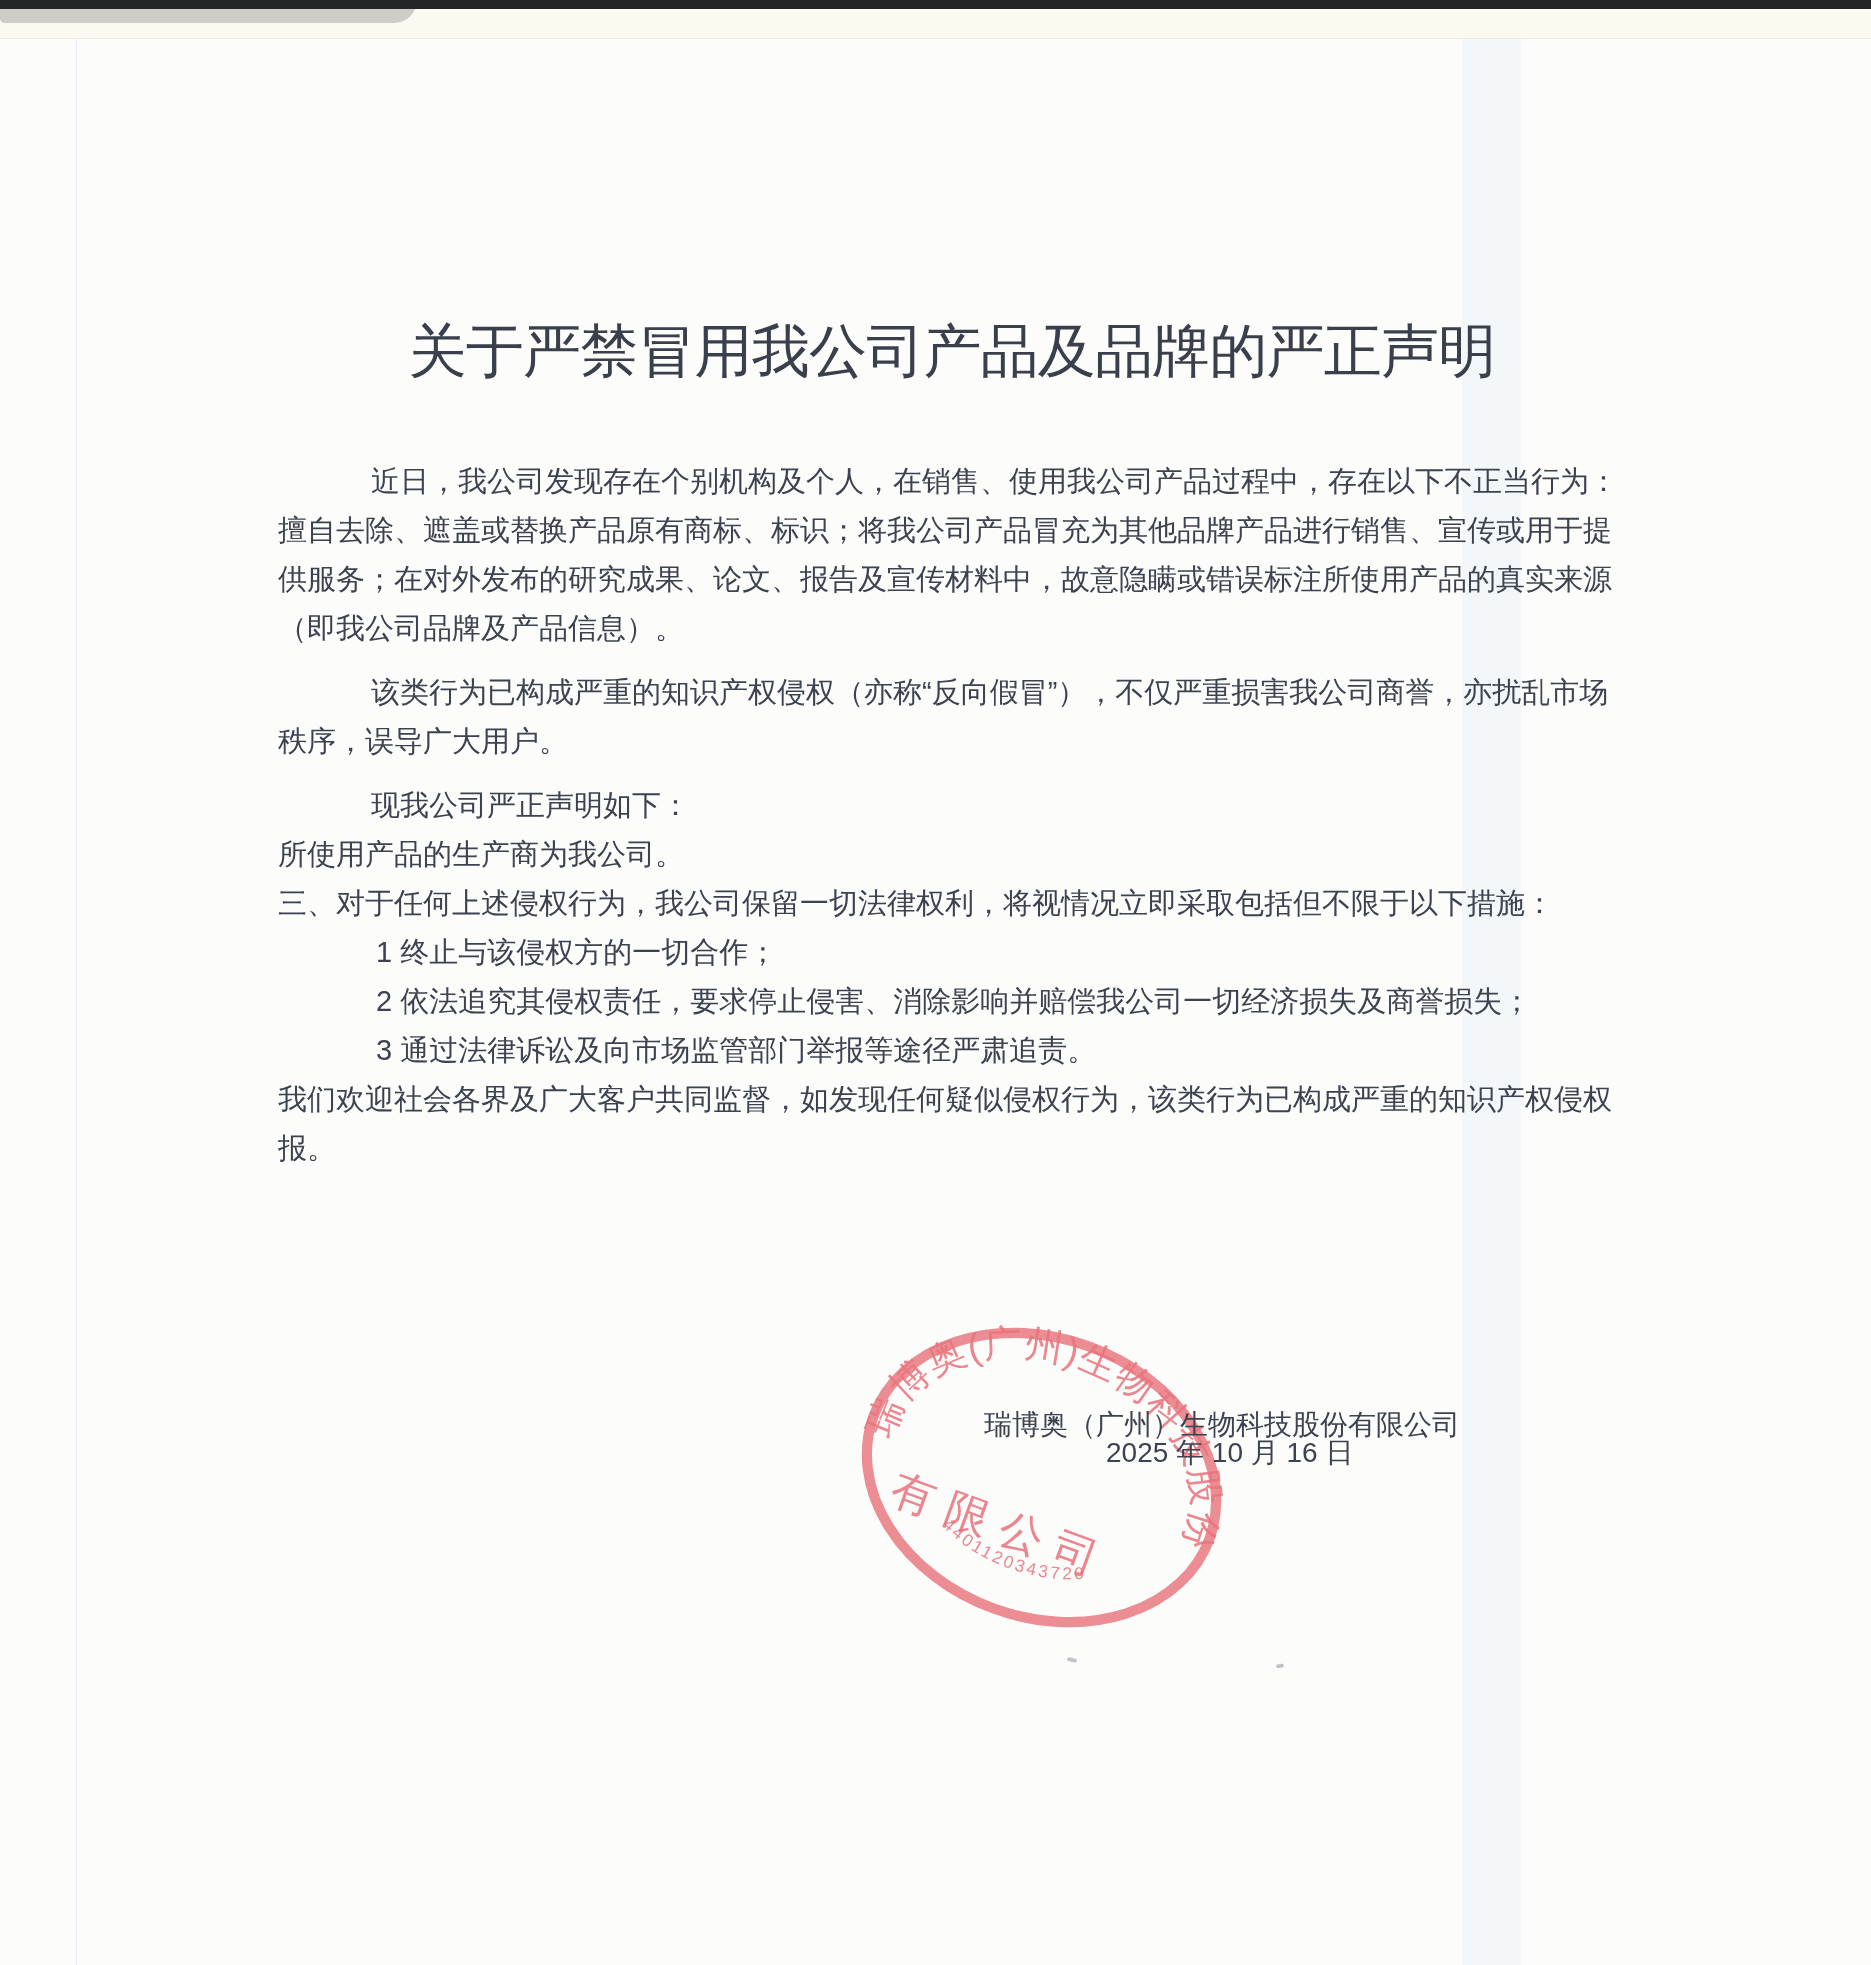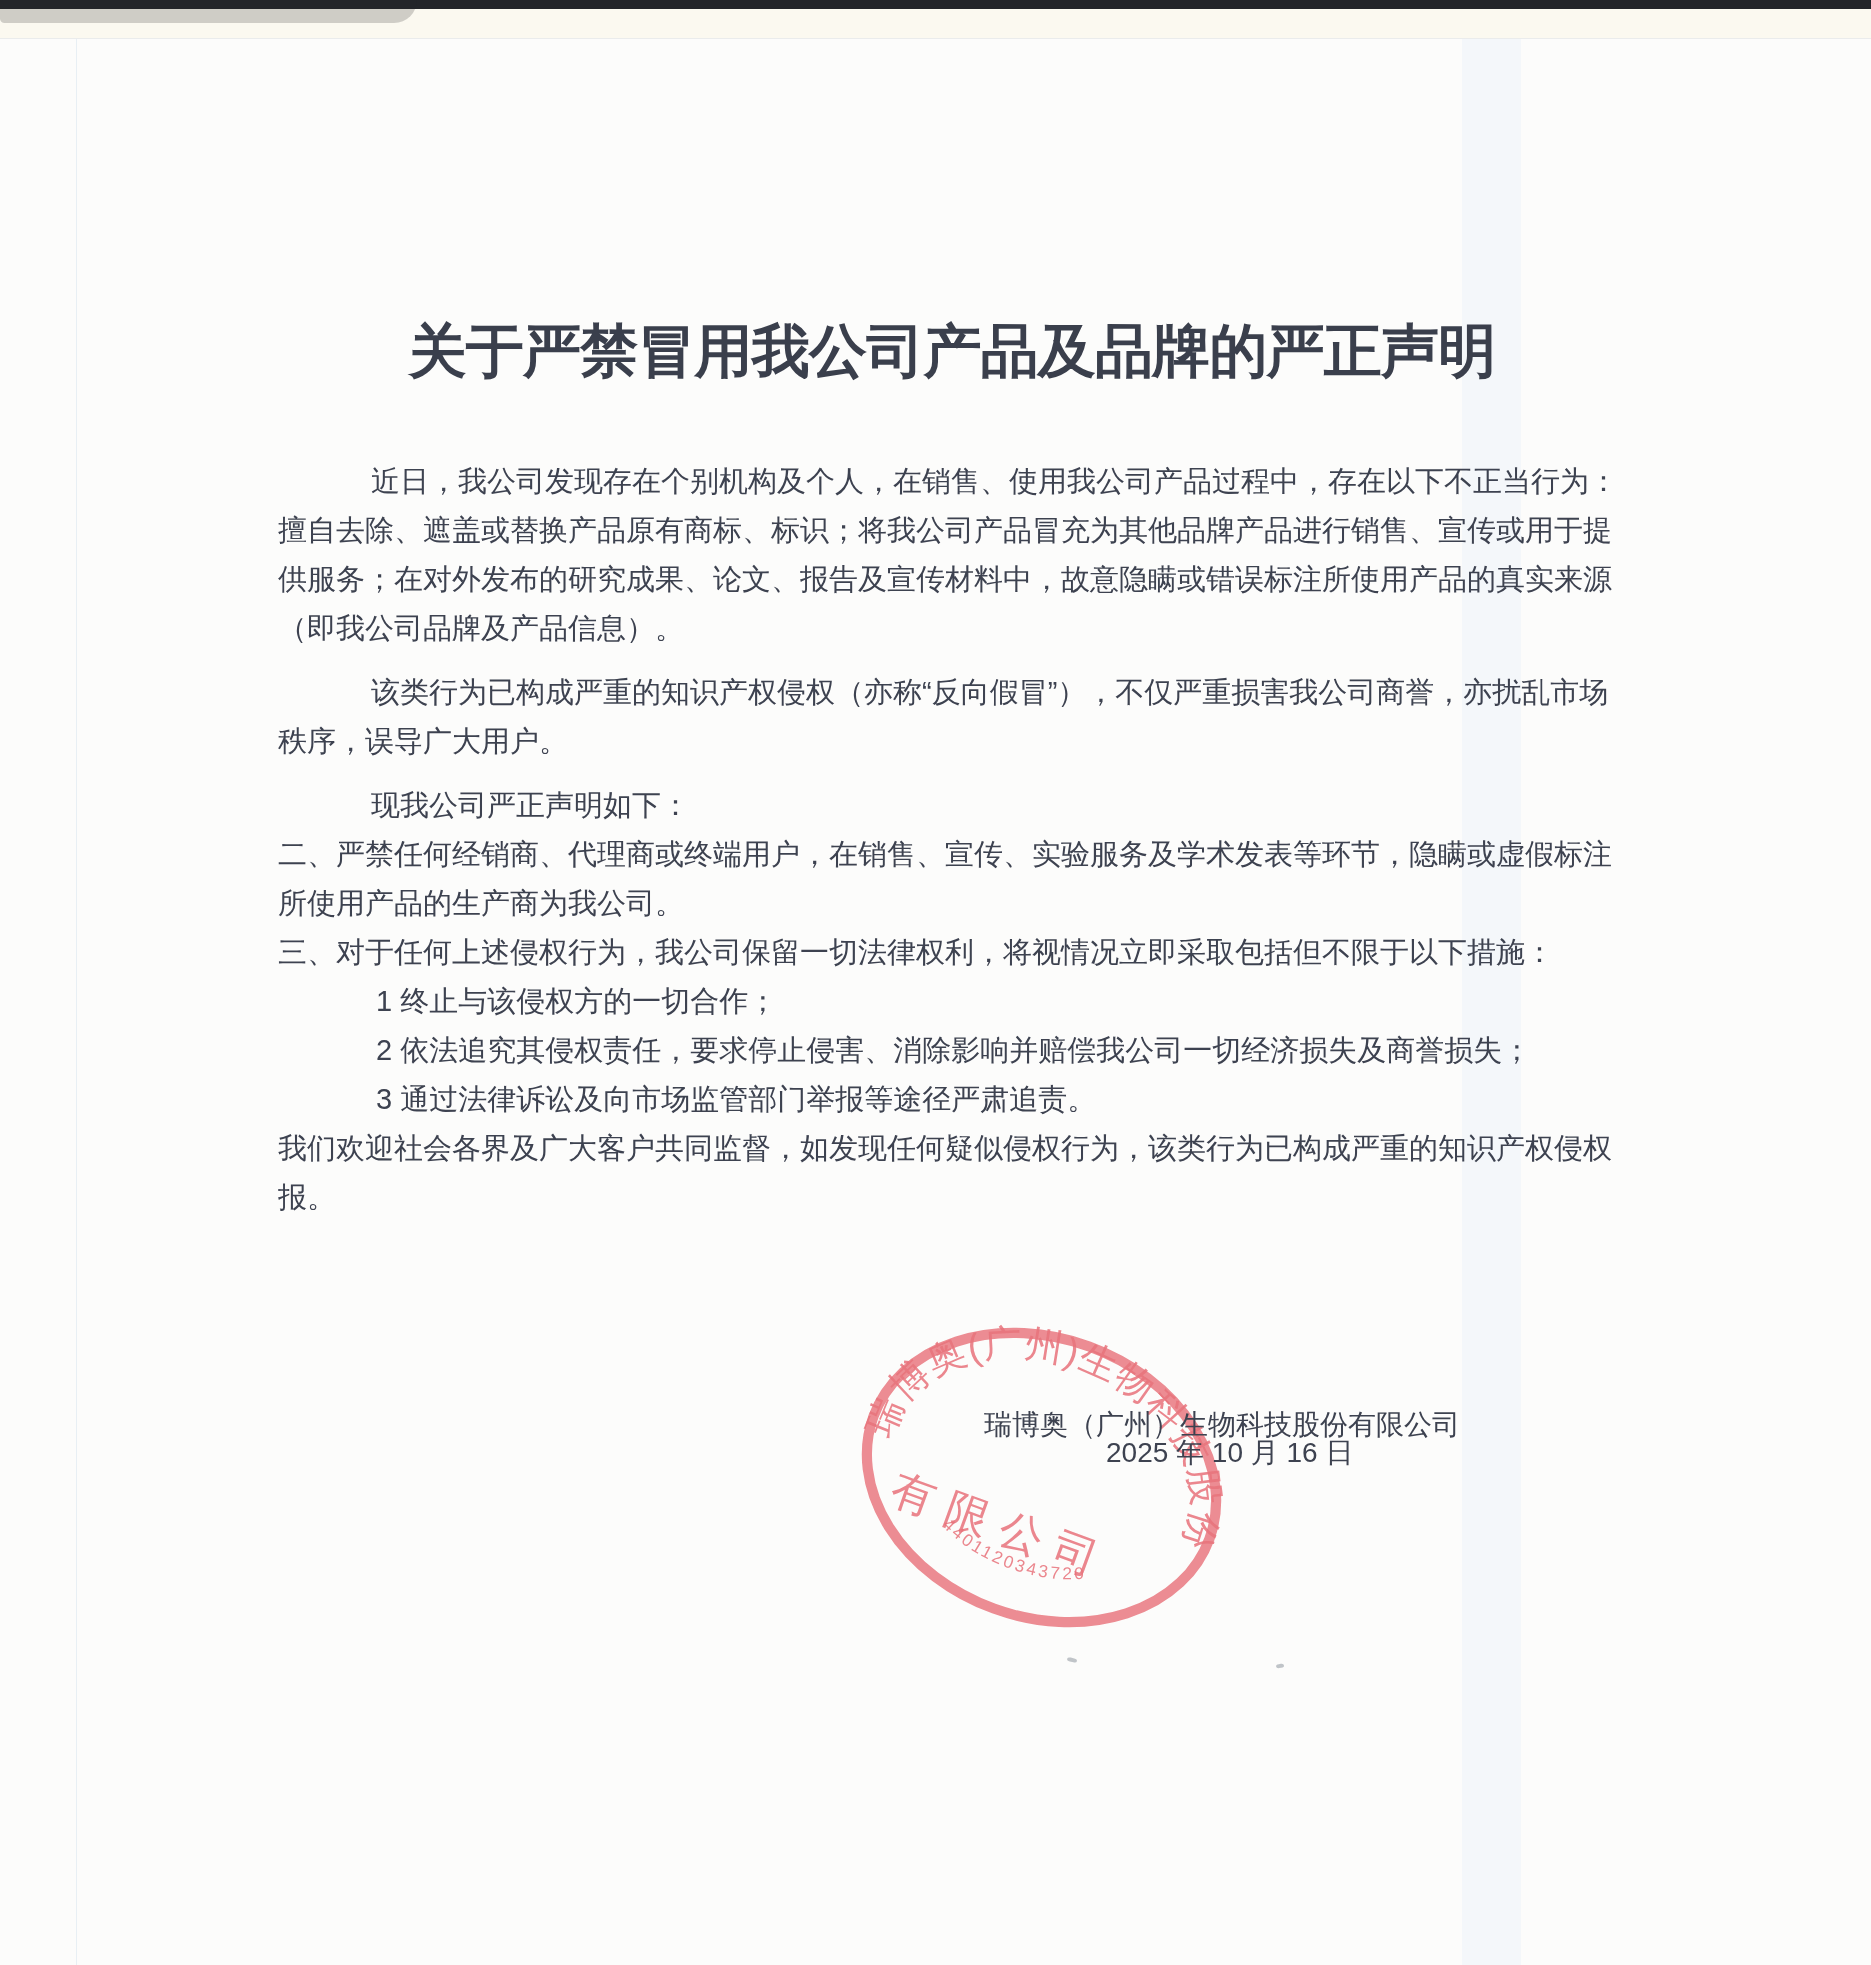--- a/index.html
+++ b/index.html
@@ -23,21 +23,21 @@
   .scan-hline{position:absolute;left:0;top:38px;width:100%;height:1.2px;background:#e3e7ea;opacity:.7;}
   .scan-vline{position:absolute;left:76px;top:39px;width:1.2px;bottom:0;background:#b9d2e4;opacity:.30;}
   .scan-streak{position:absolute;left:1462px;top:39px;width:59px;bottom:0;background:#dbeaf4;opacity:.22;}
   .scan-speck{position:absolute;background:rgba(95,105,118,.38);border-radius:40%/60%;}
   .speck-1{left:1067px;top:1658px;width:10.2px;height:4.3px;transform:rotate(14deg);}
   .speck-2{left:1276px;top:1664px;width:7.9px;height:3.5px;transform:rotate(-8deg);}
   
   .doc-title{
     position:absolute;left:278px;top:313px;width:1348px;
     text-align:center;
-    font-size:58px;font-weight:700;letter-spacing:-0.8px;
+    font-size:58px;font-weight:400;letter-spacing:-0.8px;
     color:#3a3f4c;white-space:nowrap;
   }
   .doc-body{
     position:absolute;left:278px;top:442px;width:1350px;
     font-size:29px;line-height:49px;
     color:var(--ink);
   }
   .line{white-space:nowrap;}
   .ind-para{text-indent:93px;margin-top:15px;}
   .ind-item{text-indent:98px;}
@@ -75,21 +75,20 @@
   <div class="doc-title">关于严禁冒用我公司产品及品牌的严正声明</div>
 
   <div class="doc-body">
       <div class="line ind-para">近日，我公司发现存在个别机构及个人，在销售、使用我公司产品过程中，存在以下不正当行为：</div>
       <div class="line ind-none">擅自去除、遮盖或替换产品原有商标、标识；将我公司产品冒充为其他品牌产品进行销售、宣传或用于提</div>
       <div class="line ind-none">供服务；在对外发布的研究成果、论文、报告及宣传材料中，故意隐瞒或错误标注所使用产品的真实来源</div>
       <div class="line ind-none">（即我公司品牌及产品信息）。</div>
       <div class="line ind-para">该类行为已构成严重的知识产权侵权（亦称“反向假冒”），不仅严重损害我公司商誉，亦扰乱市场</div>
       <div class="line ind-none">秩序，误导广大用户。</div>
       <div class="line ind-para">现我公司严正声明如下：</div>
-      <div class="line ind-none">二、严禁任何经销商、代理商或终端用户，在销售、宣传、实验服务及学术发表等环节，隐瞒或虚假标注</div>
       <div class="line ind-none">所使用产品的生产商为我公司。</div>
       <div class="line ind-none">三、对于任何上述侵权行为，我公司保留一切法律权利，将视情况立即采取包括但不限于以下措施：</div>
       <div class="line ind-item">1 终止与该侵权方的一切合作；</div>
       <div class="line ind-item">2 依法追究其侵权责任，要求停止侵害、消除影响并赔偿我公司一切经济损失及商誉损失；</div>
       <div class="line ind-item">3 通过法律诉讼及向市场监管部门举报等途径严肃追责。</div>
       <div class="line ind-none">我们欢迎社会各界及广大客户共同监督，如发现任何疑似侵权行为，该类行为已构成严重的知识产权侵权</div>
       <div class="line ind-none">报。</div>
     </div>
 
   <div class="stamp">

